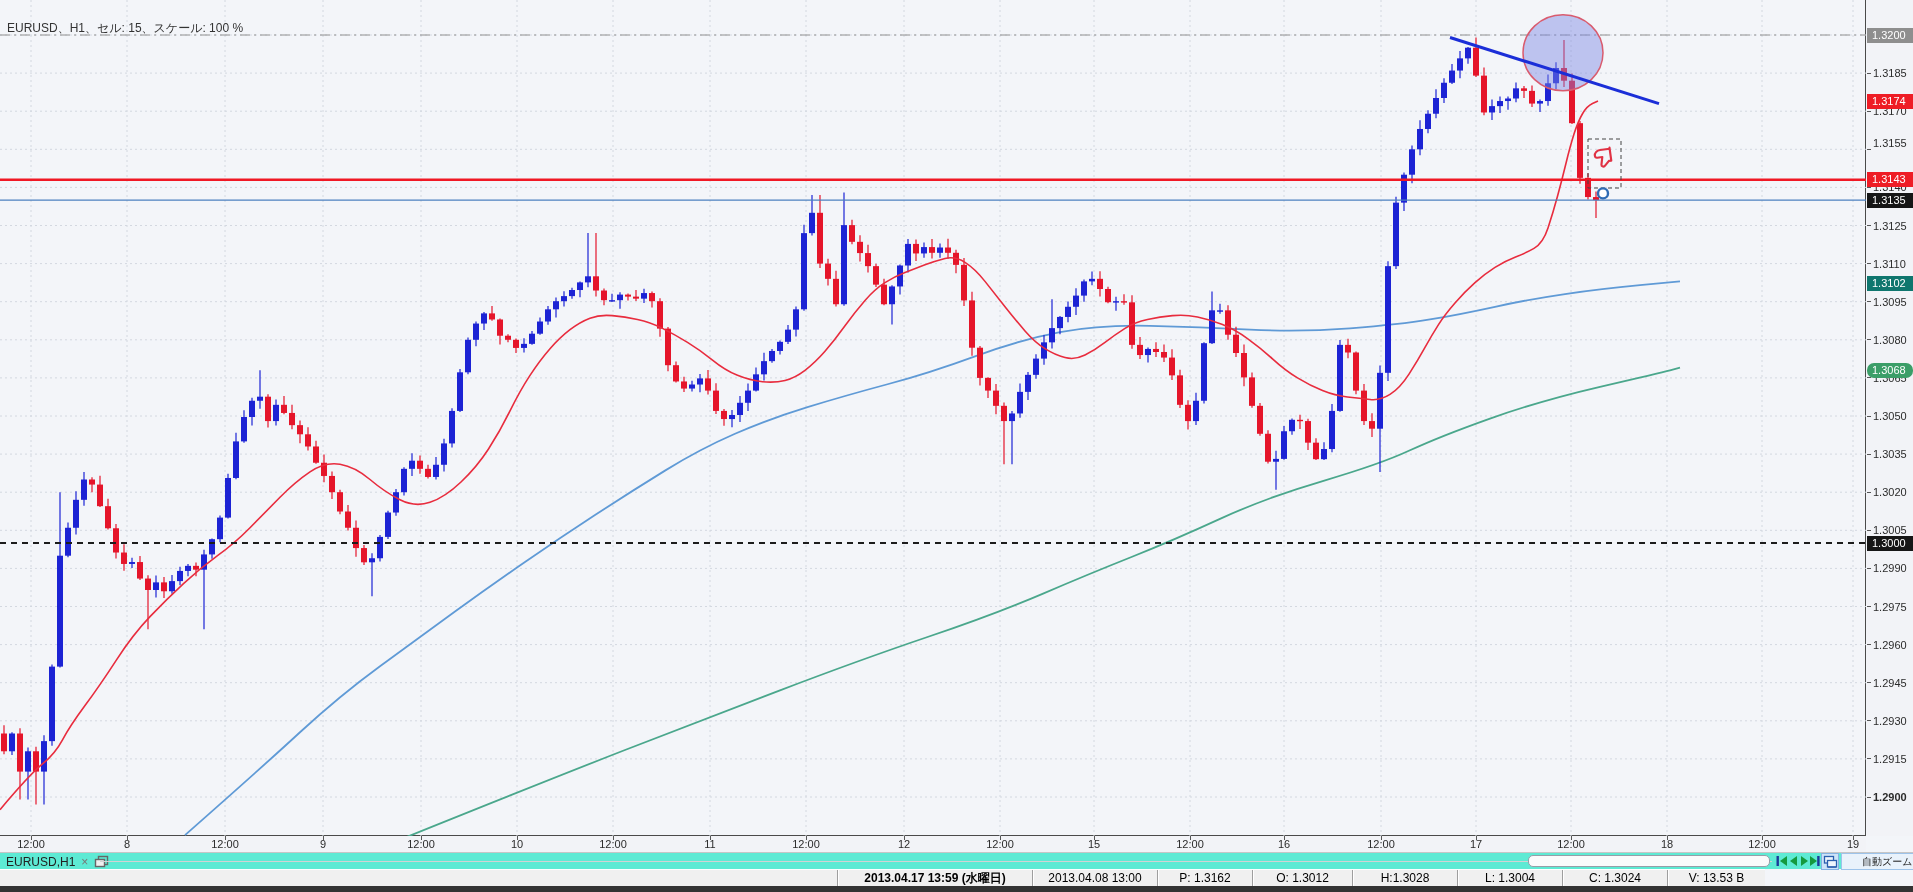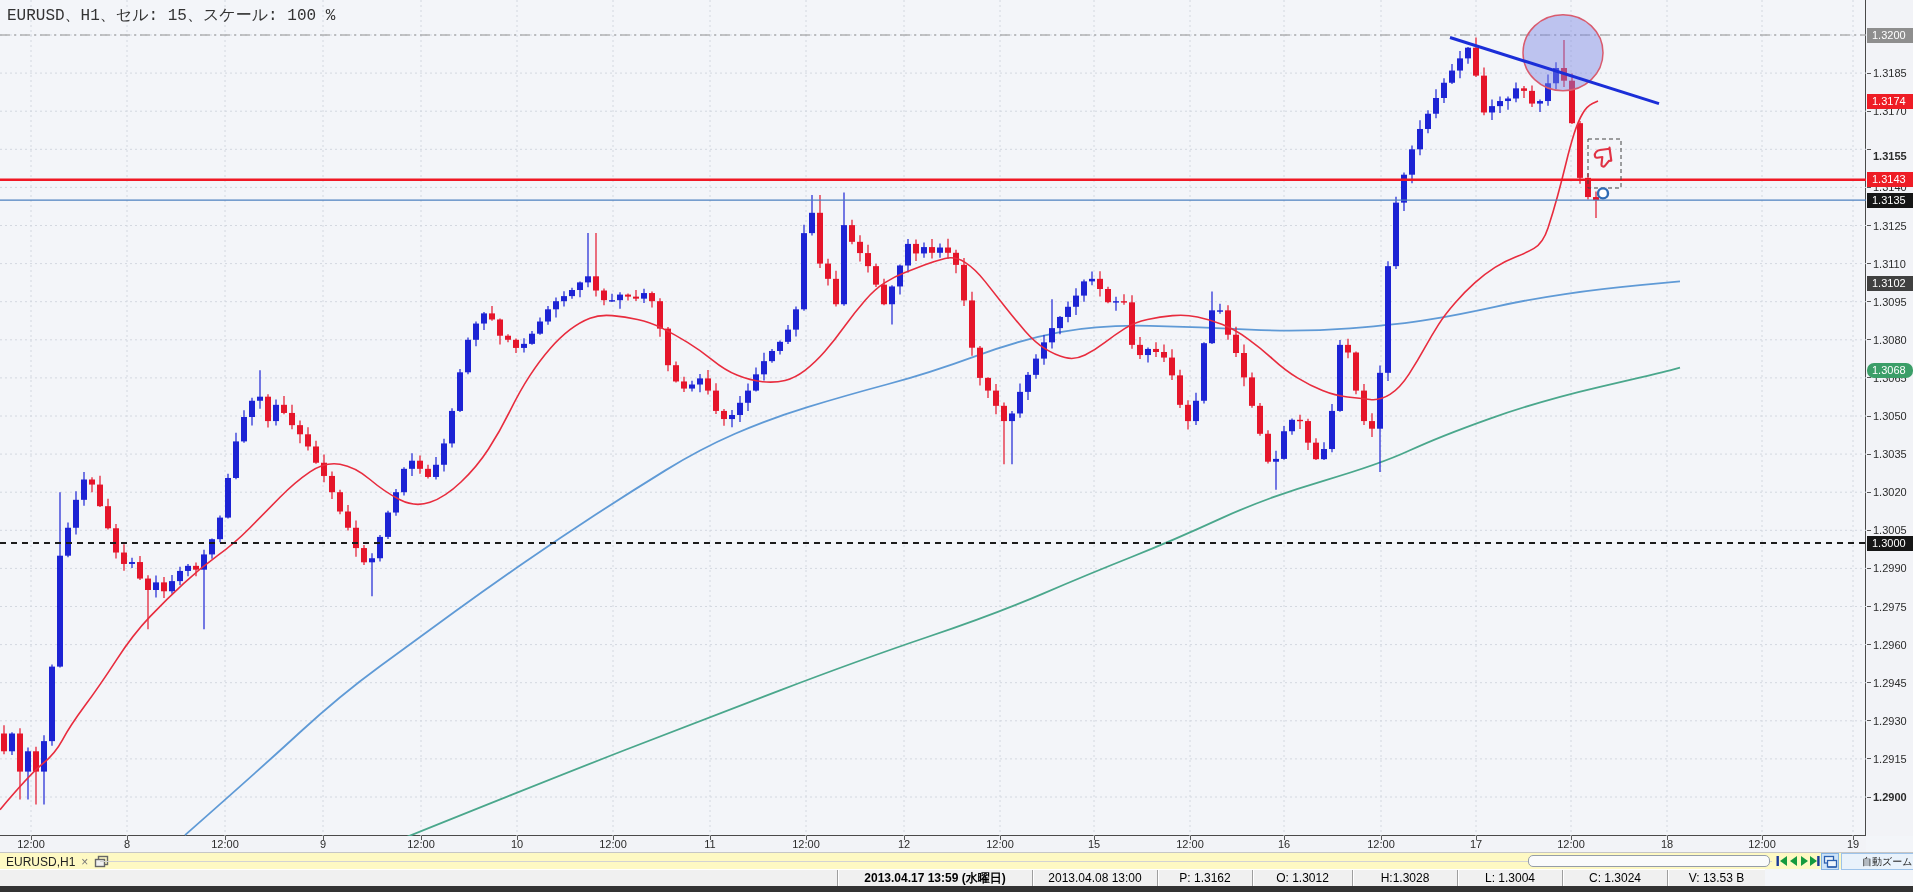--- a/index.html
+++ b/index.html
@@ -1,30 +1,30 @@
 <!DOCTYPE html>
 <html><head>
 <meta charset="utf-8">
 <style>
   html,body{margin:0;padding:0;background:#dcdcdc;}
   *{box-sizing:border-box;font-family:"Liberation Sans",sans-serif;}
   .app{position:relative;width:1913px;height:892px;background:#f3f5f9;overflow:hidden;
        -webkit-font-smoothing:antialiased;}
   .plot-area{position:absolute;left:0;top:0;width:1866px;height:836px;background:#f3f5f9;
        border-right:1px solid #4a4a4a;border-bottom:1px solid #4a4a4a;}
-  .chart-title{position:absolute;left:7px;top:5px;font-size:16px;color:#333;z-index:30;font-family:Liberation Mono, monospace;}
+  .chart-title{position:absolute;left:7px;top:20px;font-size:12px;color:#333;z-index:30;}
   .y-axis{position:absolute;left:1867px;top:0;width:46px;height:836px;background:#f2f3f7;}
   .y-tick-label{position:absolute;left:6px;font-size:11px;color:#2b2b2b;line-height:14px;}
   .y-tick-mark{position:absolute;left:0;width:4px;height:1px;background:#555;}
   .y-badge{position:absolute;left:0;width:46px;height:15px;color:#fff;font-size:11px;
        line-height:15px;padding-left:5px;z-index:5;}
   .x-axis{position:absolute;left:0;top:836px;width:1866px;height:16px;background:#f2f3f7;}
   .x-tick-label{position:absolute;top:2px;font-size:11px;color:#2b2b2b;transform:translateX(-50%);}
   .x-tick-mark{position:absolute;top:0;width:1px;height:4px;background:#555;}
-  .bottom-strip{position:absolute;left:0;top:852px;width:1913px;height:17px;background:#fef9c3;
+  .bottom-strip{position:absolute;left:0;top:852px;width:1913px;height:17px;background:#5eead4;
        border-top:1px solid #c6c6c6;}
   .chart-tab{position:absolute;left:0;top:0;height:17px;display:flex;align-items:center;
        padding:0 6px;gap:6px;cursor:default;}
   .tab-label{font-size:12px;color:#222;}
   .tab-close{font-size:12px;color:#777;line-height:12px;}
   .scroll-groove{position:absolute;left:100px;top:8px;width:1672px;height:1px;background:#d3d3d3;}
   .scroll-thumb{position:absolute;left:1528px;top:2px;width:242px;height:12px;background:#fafbfc;
        border:1px solid #969ea8;border-radius:5px;}
   .nav-arrows{position:absolute;left:1776px;top:2px;}
   .btn-zoomicon{position:absolute;left:1821px;top:0px;width:18px;height:17px;background:#cde3f8;
@@ -518,21 +518,21 @@
   <div class="chart-title">EURUSD、H1、セル: 15、スケール: 100 %</div>
 
   <div class="y-axis" id="yAxis">
       <div class="y-tick-mark" style="top: 34.5px;"></div>
       <div class="y-tick-label" style="top: 28px;">1.3200</div>
       <div class="y-tick-mark" style="top: 72.6px;"></div>
       <div class="y-tick-label" style="top: 66.1px;">1.3185</div>
       <div class="y-tick-mark" style="top: 110.7px;"></div>
       <div class="y-tick-label" style="top: 104.2px;">1.3170</div>
       <div class="y-tick-mark" style="top: 148.8px;"></div>
-      <div class="y-tick-label" style="top: 149px; font-weight: bold;">1.3155</div>
+      <div class="y-tick-label" style="top: 136px;">1.3155</div>
       <div class="y-tick-mark" style="top: 186.9px;"></div>
       <div class="y-tick-label" style="top: 180.4px;">1.3140</div>
       <div class="y-tick-mark" style="top: 225px;"></div>
       <div class="y-tick-label" style="top: 218.5px;">1.3125</div>
       <div class="y-tick-mark" style="top: 263.1px;"></div>
       <div class="y-tick-label" style="top: 256.6px;">1.3110</div>
       <div class="y-tick-mark" style="top: 301.2px;"></div>
       <div class="y-tick-label" style="top: 294.7px;">1.3095</div>
       <div class="y-tick-mark" style="top: 339.3px;"></div>
       <div class="y-tick-label" style="top: 332.8px;">1.3080</div>
@@ -558,21 +558,21 @@
       <div class="y-tick-label" style="top: 713.8px;">1.2930</div>
       <div class="y-tick-mark" style="top: 758.4px;"></div>
       <div class="y-tick-label" style="top: 751.9px;">1.2915</div>
       <div class="y-tick-mark" style="top: 796.5px;"></div>
       <div class="y-tick-label" style="top: 790px; font-weight: bold;">1.2900</div>
       <div class="y-badge" style="top: 27.5px; background: rgb(142, 142, 142);">1.3200</div>
       <div class="y-badge" style="top: 172.28px; background: rgb(238, 28, 37);">1.3143</div>
       <div class="y-badge" style="top: 192.6px; background: rgb(22, 22, 22);">1.3135</div>
       <div class="y-badge" style="top: 535.5px; background: rgb(22, 22, 22);">1.3000</div>
       <div class="y-badge" style="top: 93.54px; background: rgb(238, 28, 37);">1.3174</div>
-      <div class="y-badge" style="top: 276.42px; background: #404040;">1.3102</div>
+      <div class="y-badge" style="top: 276.42px; background: #0f766e;">1.3102</div>
       <div class="y-badge" style="top: 362.78px; background: rgb(59, 158, 104); border-radius: 7px;">1.3068</div>
     </div>
 
   <div class="x-axis" id="xAxis">
       <div class="x-tick-mark" style="left: 31px;"></div>
       <div class="x-tick-label" style="left: 31px;">12:00</div>
       <div class="x-tick-mark" style="left: 127px;"></div>
       <div class="x-tick-label" style="left: 127px;">8</div>
       <div class="x-tick-mark" style="left: 225px;"></div>
       <div class="x-tick-label" style="left: 225px;">12:00</div>

